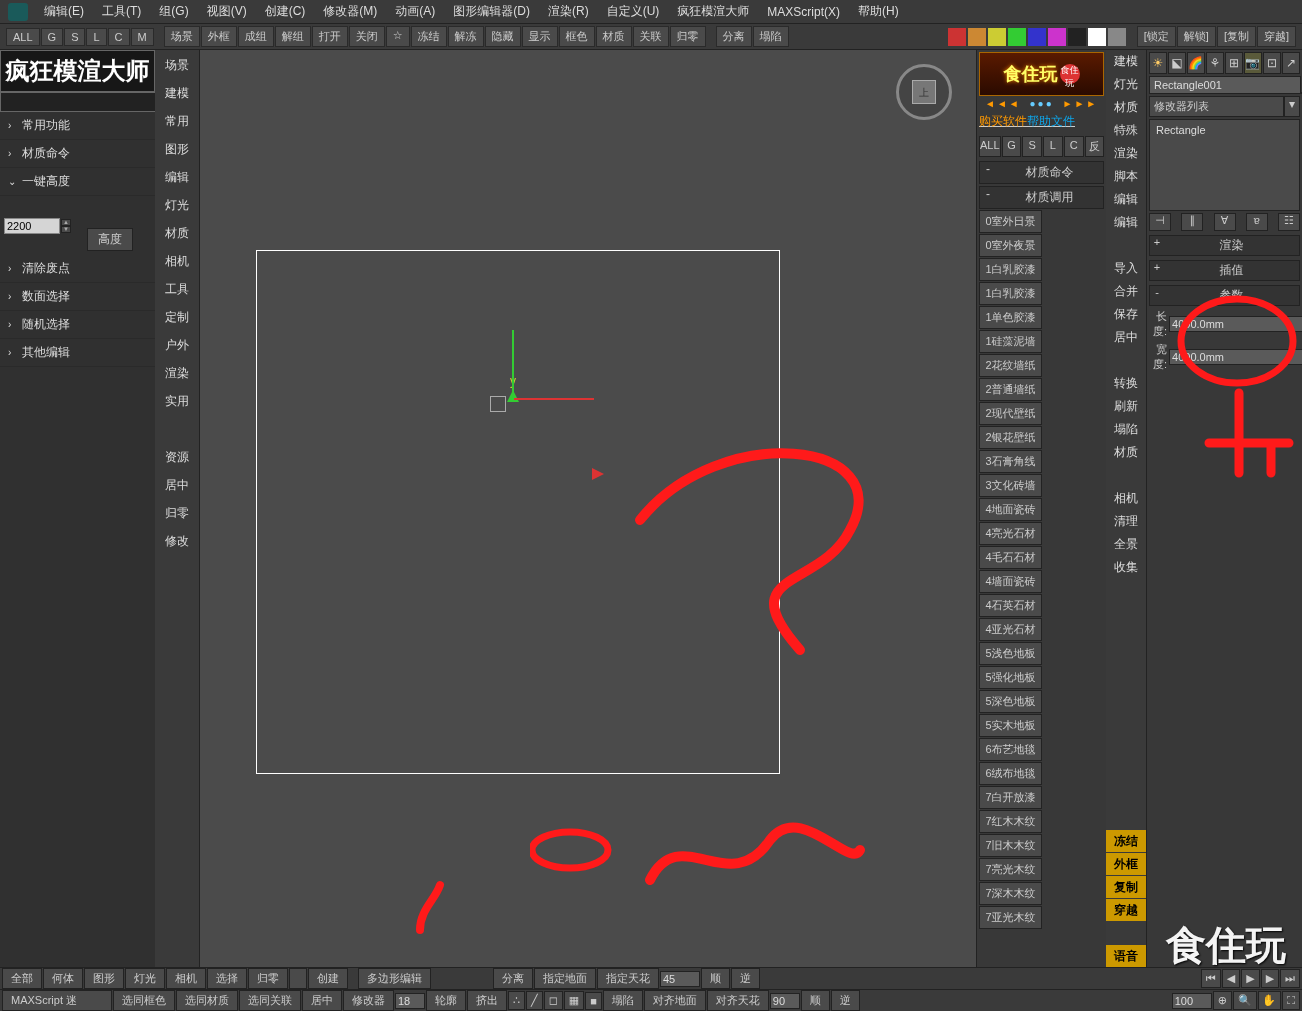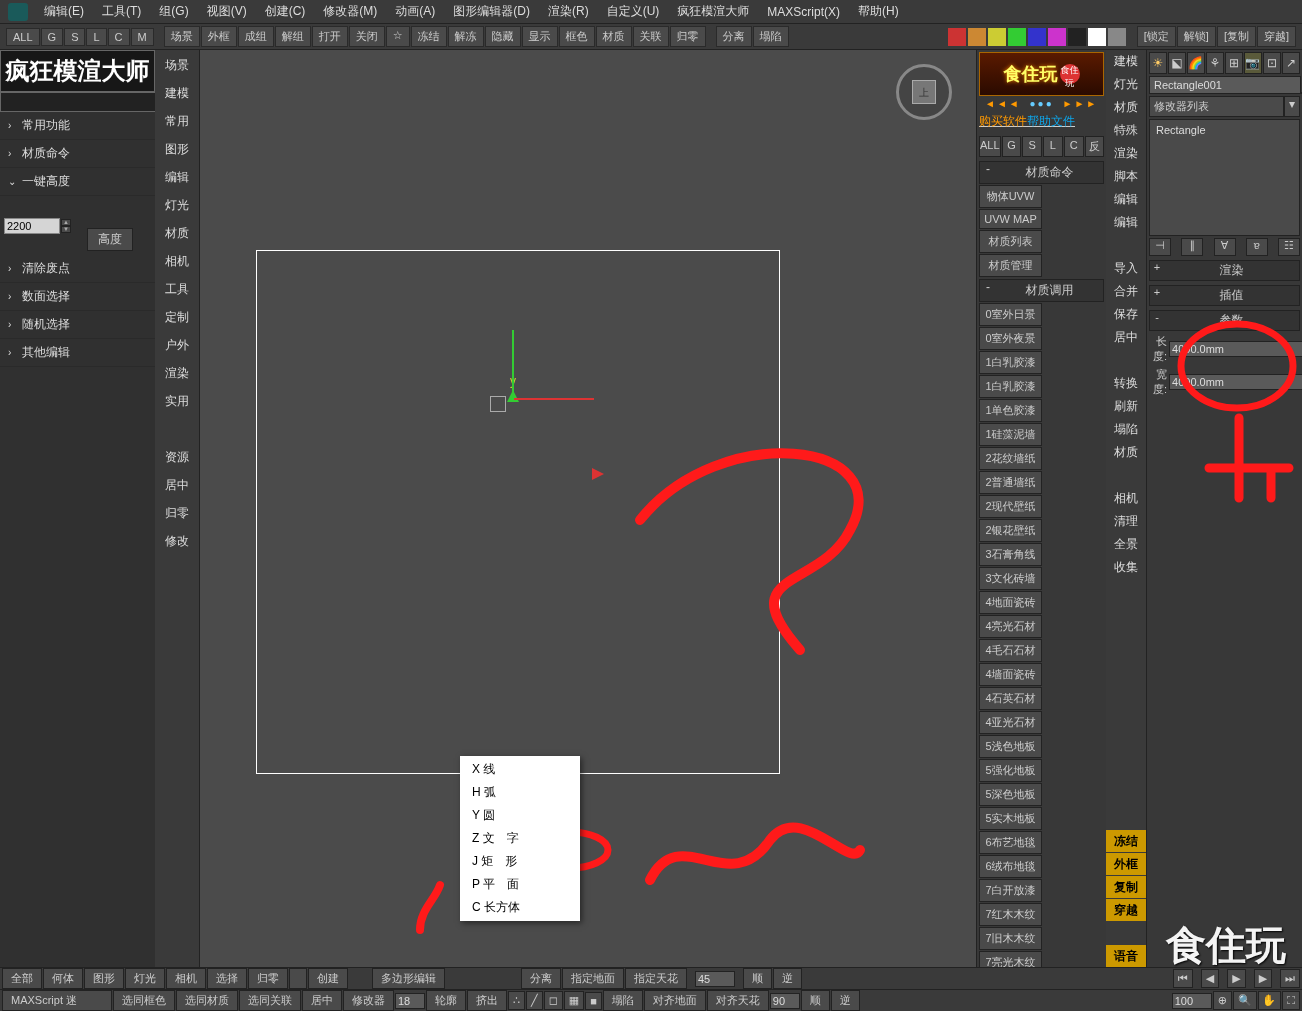--- a/index.html
+++ b/index.html
@@ -60,31 +60,31 @@
 .rtoolrow { display:flex; gap:1px; height:22px; margin-bottom:2px;}
 .rtoolrow .rt { flex:1; background:#4a4a4a; border:1px solid #222; display:flex; align-items:center; justify-content:center; color:#ccc; cursor:pointer;}
 .rt.sun { background:#4a4a4a; color:#fc6;}
 .rt.active { background:#5a5a3a;}
 .objname { display:flex;align-items:flex-end;}
 .objname input { flex:1; background:#5a5a5a; border:1px solid #222; color:#ddd; font-size:11px; padding:2px 4px;}
 .objname .clr { width:18px; background:#2a4a6a; border:1px solid #222;}
 .modcombo { display:flex; margin-top:2px;}
 .modcombo .mc { flex:1; background:#4a4a4a; border:1px solid #222; color:#ccc; font-size:11px; padding:2px 4px;}
 .modcombo .dd { width:16px; background:#4a4a4a; border:1px solid #222; text-align:center; color:#ccc;}
-.modlist { height:117px; background:#4a4a4a; border:1px solid #222; margin-top:2px; padding:2px;}
+.modlist { height:92px; background:#4a4a4a; border:1px solid #222; margin-top:2px; padding:2px;}
 .modlist .ml { color:#ddd; font-size:11px; padding:2px 4px;}
 .modbtns { display:flex; gap:1px; margin-top:2px; justify-content:space-between;}
 .modbtns .mb { width:22px; height:18px; background:#4a4a4a; border:1px solid #222; color:#ccc; font-size:11px; text-align:center;}
 .rollhead { display:flex; background:#333; border:1px solid #222; margin-top:4px;}
 .rollhead .rpm { width:14px; text-align:center; color:#ccc; font-size:11px;}
 .rollhead .rpt { flex:1; text-align:center; color:#ccc; font-size:12px; padding:1px 0;}
 .paramrow { display:flex; align-items:center; margin-top:3px; padding:0 4px;}
 .paramrow .pl { width:42px; text-align:right; color:#ccc; font-size:11px; margin-right:2px;}
 .paramrow input { flex:1; background:#5a5a5a; border:1px solid #222; color:#ddd; font-size:11px; padding:1px 2px;}
-.bottombar { position:absolute; bottom:22px; left:0; right:0; height:22px; background:#3a3a3a; border-top:1px solid #222; display:flex; align-items:center; gap:8px; padding:0 2px;}
+.bottombar { position:absolute; bottom:22px; left:0; right:0; height:22px; background:#3a3a3a; border-top:1px solid #222; display:flex; align-items:center; gap:1px; padding:0 2px;}
 .bottombar2 { position:absolute; bottom:0; left:0; right:0; height:22px; background:#3a3a3a; border-top:1px solid #222; display:flex; align-items:center; gap:1px; padding:0 2px;}
 .bbtn { background:#4a4a4a; border:1px solid #222; color:#ccc; font-size:11px; padding:2px 8px; cursor:pointer;}
 .bbtn.xs { padding:2px 4px;}
 .binput { width:40px; background:#5a5a5a; border:1px solid #222; color:#ddd; font-size:11px; padding:1px 2px;}
 .watermark { position:absolute; right:16px; bottom:38px; color:#fff; font-size:40px; font-weight:bold; opacity:.95; pointer-events:none; text-shadow:1px 1px 2px #000;}
 .spinner { width:10px; display:flex; flex-direction:column; margin-left:1px;}
 .spinner div { height:7px; background:#4a4a4a; border:1px solid #222; font-size:6px; line-height:5px; text-align:center; color:#aaa;}
 svg.anno { position:absolute; pointer-events:none; }
 </style>
 </head>
@@ -239,31 +239,20 @@
       <div class="yline"></div>
       <div class="yhead"></div>
       <div class="xline"></div>
       <div class="box"></div>
     </div>
     <div style="position:absolute; left:392px; top:418px; border-top:6px solid transparent; border-bottom:6px solid transparent; border-left:12px solid #d33;"></div>
     <div class="viewcube">
       <div class="inner">上</div>
     </div>
 
-    <div class="contextmenu">
-      <div id="ctxitems">
-          <div class="cmi">X 线</div>
-          <div class="cmi">H 弧</div>
-          <div class="cmi">Y 圆</div>
-          <div class="cmi">Z 文　字</div>
-          <div class="cmi">J 矩　形</div>
-          <div class="cmi">P 平　面</div>
-          <div class="cmi">C 长方体</div>
-        </div>
-    </div>
 
     <svg class="anno" style="left:400px; top:340px;" width="320" height="280">
       <path d="M40 130 C 120 30, 300 50, 250 140 C 220 200, 130 180, 200 260" stroke="#ff1a1a" stroke-width="10" fill="none" stroke-linecap="round"></path>
     </svg>
     <svg class="anno" style="left:330px; top:760px;" width="340" height="120">
       <ellipse cx="40" cy="40" rx="38" ry="18" stroke="#ff1a1a" stroke-width="7" fill="none"></ellipse>
       <path d="M120 70 C 150 10, 200 90, 240 30 C 270 -10, 320 60, 330 40" stroke="#ff1a1a" stroke-width="10" fill="none" stroke-linecap="round"></path>
     </svg>
     <svg class="anno" style="left:210px; top:830px;" width="40" height="60">
       <path d="M10 50 C 10 30, 25 20, 30 5" stroke="#ff1a1a" stroke-width="8" fill="none" stroke-linecap="round"></path>
@@ -289,26 +278,20 @@
           <div class="fb">ALL</div>
           <div class="fb">G</div>
           <div class="fb">S</div>
           <div class="fb">L</div>
           <div class="fb">C</div>
           <div class="fb">反</div>
         </div>
       <div class="phead">
           <div class="pm">-</div>
           <div class="pt">材质命令</div>
-        </div>
-      <div class="pgrid" id="midg1">
-          <div class="pb">物体UVW</div>
-          <div class="pb">UVW MAP</div>
-          <div class="pb">材质列表</div>
-          <div class="pb">材质管理</div>
         </div>
       <div class="phead">
           <div class="pm">-</div>
           <div class="pt">材质调用</div>
         </div>
       <div class="pgrid" id="midg2">
           <div class="pb">0室外日景</div>
           <div class="pb">0室外夜景</div>
           <div class="pb">1白乳胶漆</div>
           <div class="pb">1白乳胶漆</div>

